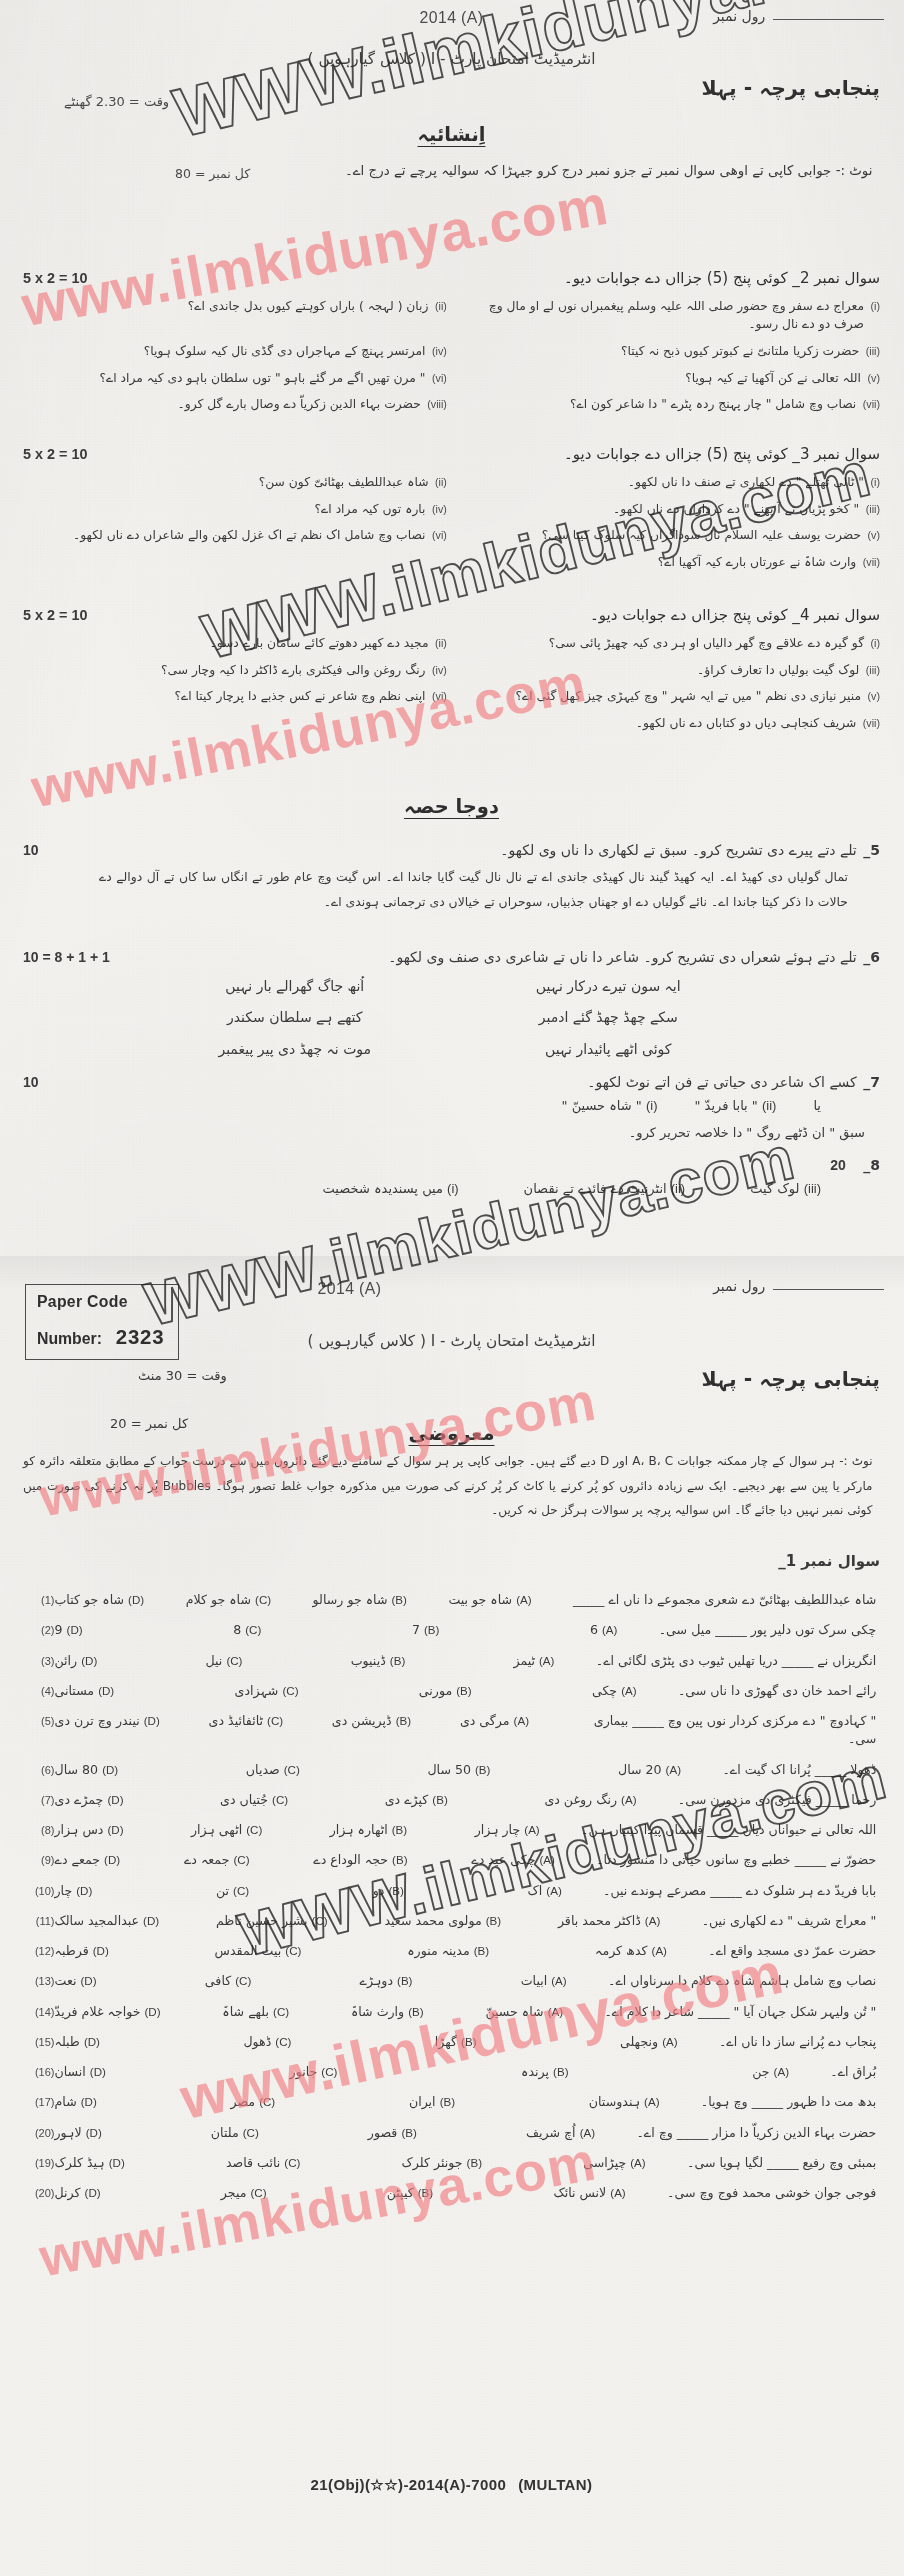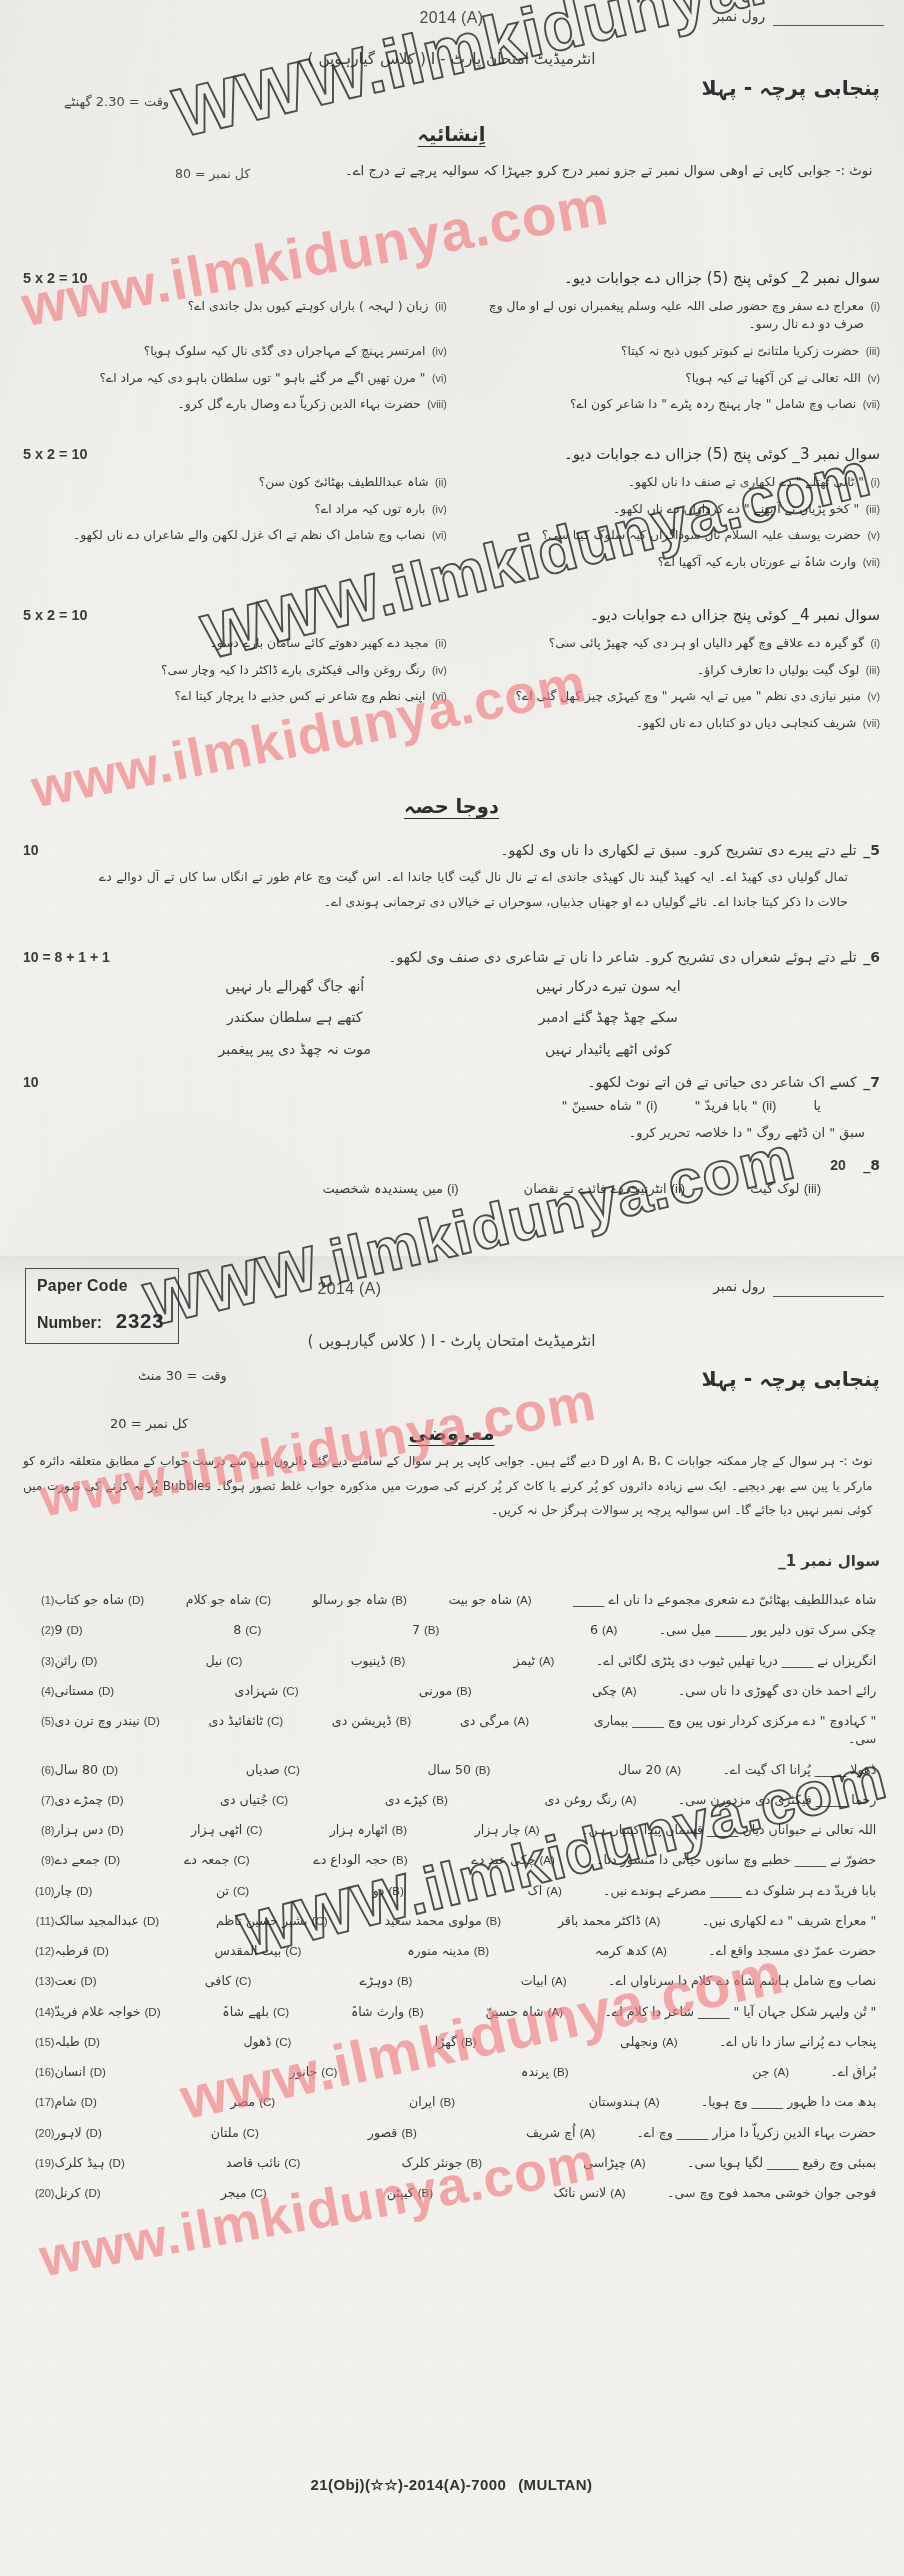--- a/index.html
+++ b/index.html
@@ -38,21 +38,21 @@
     font-family:"DejaVu Sans","Liberation Sans",sans-serif;
     direction:rtl;
     color:#3a3a3a;
     line-height:1.45;
   }
   .lat{direction:ltr;unicode-bidi:isolate;font-family:"Liberation Sans",sans-serif;}
   .blur-lite{filter:blur(0.2px);}
   
   .roll-row{
     position:absolute;top:5.6px;right:20.4px;
-    display:flex;align-items:flex-end;gap:7.4px;
+    display:flex;align-items:flex-start;gap:7.4px;
     font-size:14px;
   }
   .roll-line{
     display:inline-block;width:111px;border-bottom:1.5px solid #555;height:13px;
   }
   .year-top{
     position:absolute;top:9.3px;left:0;right:0;text-align:center;
     font-size:15.8px;letter-spacing:0.4px;color:#4b4b4b;
   }
   .exam-line{
@@ -367,21 +367,21 @@
           <span>میں پسندیدہ شخصیت</span>
         </span>
       </div>
     </div>
   </section>
 
   <section class="sheet" style="top:1256px;height:1320px;">
 
     <div class="divider-fade" style="top:0;"></div>
 
-    <div class="code-box" style="top:12px;left:26px;width:130px;">
+    <div class="code-box" style="top:28px;left:26px;width:130px;">
       <div class="cb1">Paper Code</div>
       <div class="cb2">
         <span>Number:</span>
         <span class="num">2323</span>
       </div>
     </div>
 
     <div class="roll-row u" style="top:20.4px;right:20.4px;">
       <span class="roll-line"></span>
       <span>رول نمبر</span>

